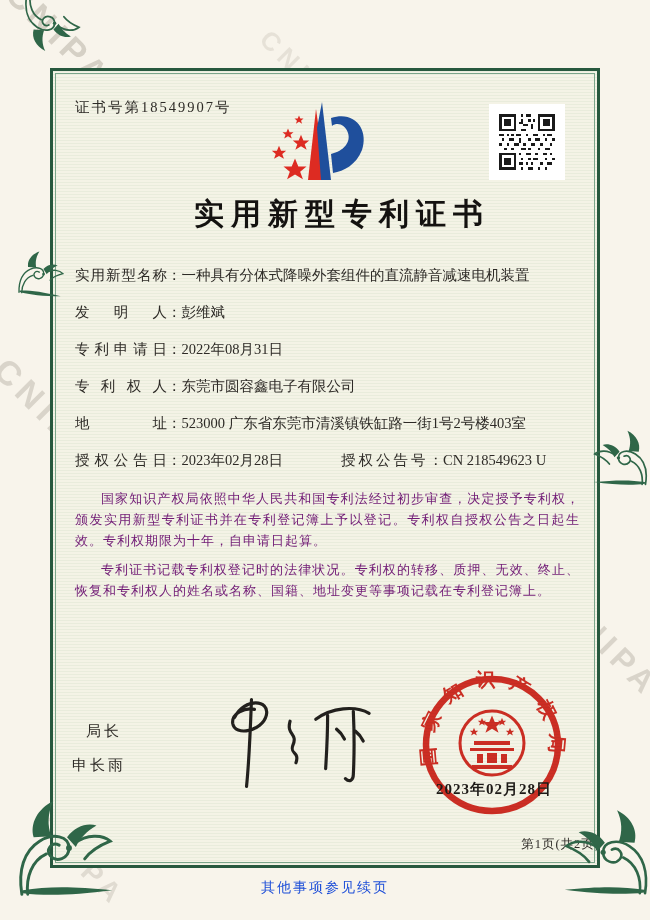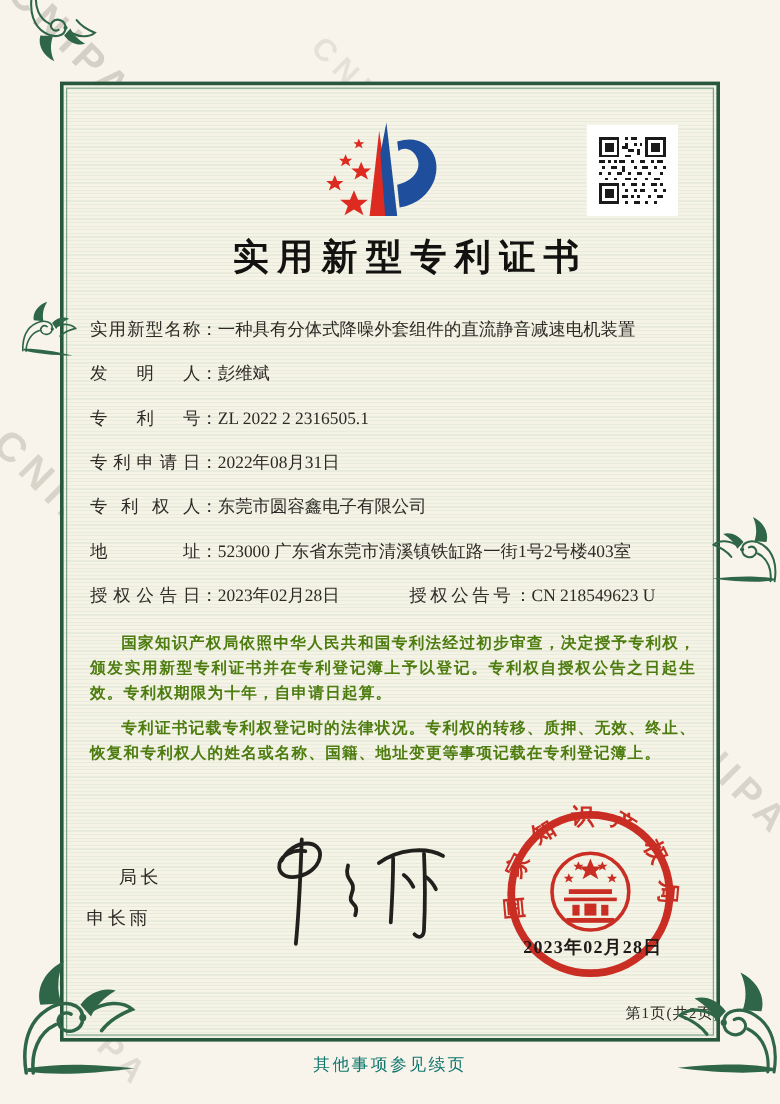--- a/index.html
+++ b/index.html
@@ -18,33 +18,33 @@
   .title{position:absolute;left:50px;top:194px;width:584px;text-align:center;font-size:30px;
          font-weight:bold;letter-spacing:7px;color:#141210;z-index:3;}
   .content{position:absolute;left:75px;top:240px;width:520px;z-index:3;margin-top:24px;}
   .frow{margin-bottom:14px;font-size:14.5px;line-height:23px;white-space:nowrap;}
   .flabel{display:inline-block;width:92px;text-align:justify;text-align-last:justify;vertical-align:top;}
   .flabel5{display:inline-block;letter-spacing:3px;vertical-align:top;}
   .colon{display:inline-block;vertical-align:top;}
   .fvalue{display:inline-block;vertical-align:top;white-space:normal;max-width:410px;}
   .g2{margin-left:58px;}
   .body-para{font-size:13px;line-height:21px;text-indent:2em;margin:0 0 8px 0;text-align:justify;
-             letter-spacing:1px;color:#4d7c0f;font-weight:bold;}
+             letter-spacing:1px;color:#701a75;}
   .body-block{margin-top:16px;width:505px;}
-  .officer{position:absolute;left:86px;top:722px;font-size:15px;letter-spacing:3px;z-index:3;margin-left:13px;}
+  .officer{position:absolute;left:86px;top:722px;font-size:15px;letter-spacing:3px;z-index:3;}
   .officer-name{position:absolute;left:72px;top:756px;font-size:15px;letter-spacing:3px;z-index:3;}
   .sig{position:absolute;left:205px;top:690px;width:178px;height:102px;z-index:4;}
   .seal{position:absolute;left:412px;top:665px;width:160px;height:160px;z-index:3;opacity:.95;
         mix-blend-mode:multiply;}
   .seal-date{position:absolute;left:424px;top:780px;width:140px;text-align:center;font-size:15px;
              font-weight:bold;color:#1d1a17;letter-spacing:1px;z-index:5;}
   .page-ind{position:absolute;left:50px;top:836px;width:550px;text-align:right;font-size:12.5px;
             letter-spacing:1px;z-index:3;}
   .note{position:absolute;left:50px;top:879px;width:550px;text-align:center;font-size:14px;
-        letter-spacing:2px;color:#0f766e;z-index:3;}
+        letter-spacing:2px;color:#1d4ed8;z-index:3;}
   .flourish{position:absolute;z-index:4;pointer-events:none;}
   .fl-bl{left:14px;top:796px;width:108px;height:108px;}
   .fl-tl{left:22px;top:-10px;width:64px;height:64px;transform:scaleY(-1);}
   .fl-lm{left:18px;top:250px;width:50px;height:50px;transform:rotate(8deg);}
   .fl-rm{left:588px;top:428px;width:62px;height:62px;transform:scaleX(-1);}
   .fl-br{left:556px;top:806px;width:96px;height:96px;transform:scaleX(-1);}
 </style>
 </head>
 <body>
 
@@ -88,20 +88,21 @@
   <svg class="flourish fl-bl" viewBox="0 0 110 110">
       <use href="#flourish-sym"></use>
     </svg>
   <svg class="flourish fl-rm" viewBox="0 0 110 110">
       <use href="#flourish-sym"></use>
     </svg>
   <svg class="flourish fl-br" viewBox="0 0 110 110">
       <use href="#flourish-sym"></use>
     </svg>
 
+  <div class="cert-no">证书号第18549907号</div>
 
   <svg class="logo" viewBox="0 0 145 100">
     <polygon points="61,13 71,84 53,84" fill="#dd2b22"></polygon>
     <polygon points="67,6 76,84 66,84 62,32" fill="#1f4f9c"></polygon>
     <path d="M76,22 C100,14 114,34 107,54 C101,69 89,75 78,77 L76,58 C89,55 96,46 93,37 C90,28 82,26 77,30 Z" fill="#1f4f9c"></path>
     <use href="#star" transform="translate(40,74) scale(1.15)" fill="#dd2b22"></use>
     <use href="#star" transform="translate(24,57) scale(0.72)" fill="#dd2b22"></use>
     <use href="#star" transform="translate(33,38) scale(0.55)" fill="#dd2b22"></use>
     <use href="#star" transform="translate(46,47) scale(0.82)" fill="#dd2b22"></use>
     <use href="#star" transform="translate(44,24) scale(0.45)" fill="#dd2b22"></use>
@@ -123,23 +124,20 @@
   </div>
 
   <div class="title">实用新型专利证书</div>
 
   <div class="content">
     <div class="frow">
       <span class="flabel">实用新型名称</span><span class="colon">：</span><span class="fvalue">一种具有分体式降噪外套组件的直流静音减速电机装置</span>
     </div>
     <div class="frow">
       <span class="flabel">发明人</span><span class="colon">：</span><span class="fvalue">彭维斌</span>
-    </div>
-    <div class="frow">
-      <span class="flabel">专利号</span><span class="colon">：</span><span class="fvalue">ZL 2022 2 2316505.1</span>
     </div>
     <div class="frow">
       <span class="flabel">专利申请日</span><span class="colon">：</span><span class="fvalue">2022年08月31日</span>
     </div>
     <div class="frow">
       <span class="flabel">专利权人</span><span class="colon">：</span><span class="fvalue">东莞市圆容鑫电子有限公司</span>
     </div>
     <div class="frow">
       <span class="flabel">地址</span><span class="colon">：</span><span class="fvalue">523000 广东省东莞市清溪镇铁缸路一街1号2号楼403室</span>
     </div>

